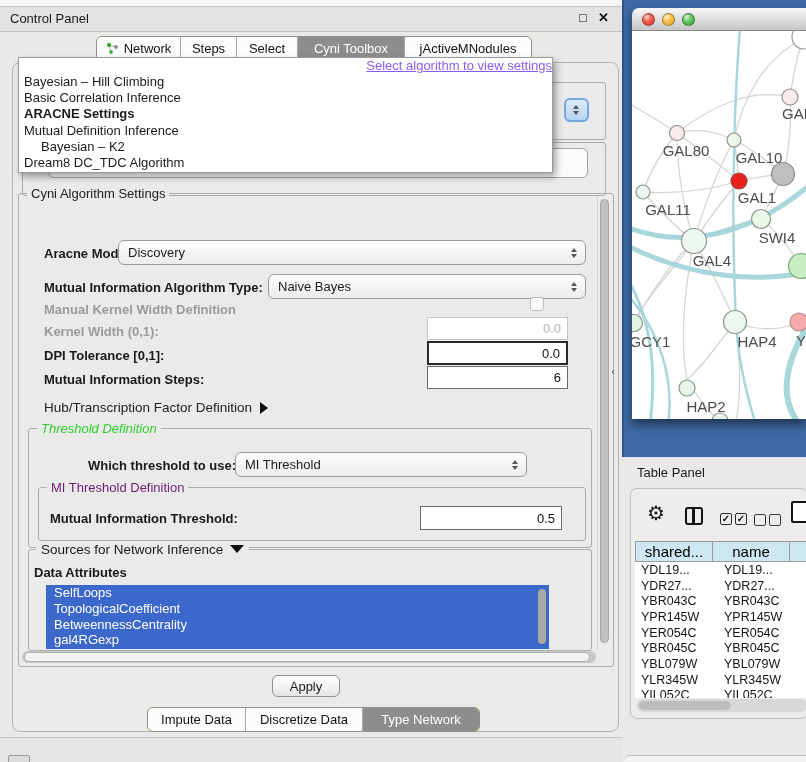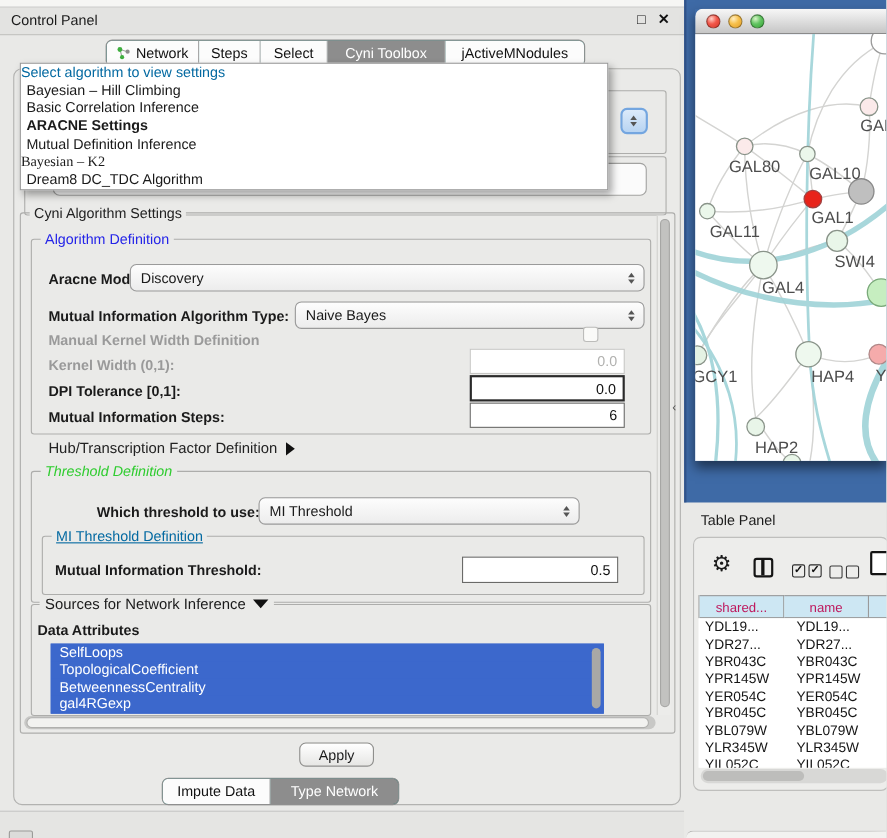--- a/index.html
+++ b/index.html
@@ -15,27 +15,27 @@
   .gtitle{position:absolute;top:-8px;left:8px;background:#eaeae8;padding:0 4px;font-size:13px;line-height:15px;white-space:nowrap;}
   
   .combo{position:absolute;background:linear-gradient(#fdfdfd,#ececec);border:1px solid #9a9a9a;border-radius:6px;
          font-size:13px;display:flex;align-items:center;padding-left:9px;box-sizing:border-box;}
   .stepper{position:absolute;right:8px;top:50%;transform:translateY(-50%);display:flex;flex-direction:column;align-items:center;}
   .tri-up{width:0;height:0;border-left:3.5px solid transparent;border-right:3.5px solid transparent;border-bottom:4.5px solid #555;margin-bottom:2px;}
   .tri-dn{width:0;height:0;border-left:3.5px solid transparent;border-right:3.5px solid transparent;border-top:4.5px solid #555;}
   
   .tf{position:absolute;background:#fff;box-sizing:border-box;font-size:13px;text-align:right;padding:0 6px;display:flex;align-items:center;justify-content:flex-end;}
   
-  .seg{position:absolute;display:flex;height:23px;border:1px solid #8f8f8f;border-radius:6px;overflow:hidden;background:#0f766e;}
+  .seg{position:absolute;display:flex;height:23px;border:1px solid #8f8f8f;border-radius:6px;overflow:hidden;background:#fde047;}
   .seg .tab{display:flex;align-items:center;justify-content:center;font-size:13px;border-right:1px solid #a8a8a8;background:#fcfcfc;color:#111;box-sizing:border-box;}
   .seg .tab:last-child{border-right:none;}
   .seg .tab.sel{background:#8d8d8d;color:#fff;}
   .listrow{height:15.8px;line-height:15.8px;font-size:13px;color:#fff;background:#3c68cc;padding-left:8px;}
   .hdrcell{box-sizing:border-box;background:#cde7f3;border-top:1px solid #9a9a9a;border-bottom:1px solid #9a9a9a;border-right:1px solid #9a9a9a;
-           font-size:12px;display:flex;align-items:center;justify-content:center;height:21px;color:#be185d;}
+           font-size:15px;display:flex;align-items:center;justify-content:center;height:21px;color:#000000;}
   .trow td{font-size:12.5px;height:15.7px;padding:0 0 0 6px;white-space:nowrap;overflow:hidden;color:#141414;}
   .cbx{position:absolute;width:10px;height:10px;border:1.6px solid #2a2a2a;border-radius:2px;font-size:10px;line-height:9px;text-align:center;color:#111;font-weight:bold;}
   .light{position:absolute;width:13px;height:13px;border-radius:50%;border:1px solid rgba(0,0,0,.35);box-sizing:border-box;}
 </style>
 </head>
 <body>
 
 <div id="root">
 
   <div class="abs" style="left:0;top:0;width:622px;height:6px;background:#f6f6f4;border-bottom:1px solid #c4c4c2;"></div>
@@ -79,40 +79,37 @@
         <span class="tri-up"></span>
         <span class="tri-dn"></span>
       </span>
   </div>
   <div class="gbox" style="left:22px;top:142px;width:582px;height:52px;"></div>
   <div class="abs" style="left:48px;top:148px;width:540px;height:30px;background:#fbfbfb;border:1px solid #a2a2a0;border-radius:6px;box-sizing:border-box;font-size:13px;color:#9a9a9a;line-height:28px;padding-left:9px;overflow:hidden;">
     <span>gal-filtered sif default node</span>
   </div>
 
   <div class="abs" style="left:18px;top:57px;width:533px;height:114px;background:#ffffff;border:1px solid #9a9a9a;box-shadow:3px 4px 7px rgba(0,0,0,0.35);z-index:5;">
-    <div style="height:16px;line-height:16px;text-align:left;color:#0369a1;font-size:13px;">Select algorithm to view settings</div>
+    <div style="height:16px;line-height:16px;text-align:right;color:#8b5cf6;font-size:13px;text-decoration:underline;">Select algorithm to view settings</div>
     <div class="f13" style="height:16.2px;line-height:16.2px;padding-left:5px;">Bayesian – Hill Climbing</div>
     <div class="f13" style="height:16.2px;line-height:16.2px;padding-left:5px;">Basic Correlation Inference</div>
     <div class="f13 b" style="height:16.2px;line-height:16.2px;padding-left:5px;">ARACNE Settings</div>
     <div class="f13" style="height:16.2px;line-height:16.2px;padding-left:5px;">Mutual Definition Inference</div>
-    <div class="f13" style="height:16.2px;line-height:16.2px;padding-left:0;font-family:Liberation Serif, serif;">Bayesian – K2</div>
+    <div class="f13" style="height:16.2px;line-height:16.2px;padding-left:22px;">Bayesian – K2</div>
     <div class="f13" style="height:16.2px;line-height:16.2px;padding-left:5px;">Dream8 DC_TDC Algorithm</div>
   </div>
 
   <div class="gbox" style="left:18px;top:193px;width:594px;height:472px;">
     <span class="gtitle" style="color:#222;">Cyni Algorithm Settings</span>
   </div>
 
   <div class="abs" style="left:597px;top:196px;width:13px;height:454px;background:#ececea;border-left:1px solid #d0d0ce;box-sizing:border-box;">
     <div style="position:absolute;left:2px;top:3px;width:9px;height:444px;background:#c2c2c0;border:1px solid #a6a6a4;border-radius:5px;box-sizing:border-box;"></div>
   </div>
 
-  <div class="gbox" style="left:28px;top:217px;width:562px;height:176px;">
-    <span class="gtitle" style="color:#2424e8;">Algorithm Definition</span>
-  </div>
 
   <span class="abs f13 b" style="left:44px;top:246px;">Aracne Mode:</span>
   <div class="combo" style="left:118px;top:240px;width:468px;height:25px;">
     <span>Discovery</span>
     <span class="stepper">
         <span class="tri-up"></span>
         <span class="tri-dn"></span>
       </span>
   </div>
 
@@ -155,21 +152,21 @@
   <span class="abs f13 b" style="left:88px;top:458px;">Which threshold to use:</span>
   <div class="combo" style="left:235px;top:452px;width:292px;height:25px;">
     <span>MI Threshold</span>
     <span class="stepper">
         <span class="tri-up"></span>
         <span class="tri-dn"></span>
       </span>
   </div>
 
   <div class="gbox" style="left:38px;top:487px;width:546px;height:52px;">
-    <span class="gtitle" style="color:#0369a1;text-decoration:underline;">MI Threshold Definition</span>
+    <span class="gtitle" style="color:#701a75;">MI Threshold Definition</span>
   </div>
   <span class="abs f13 b" style="left:50px;top:511px;">Mutual Information Threshold:</span>
   <div class="tf" style="left:420px;top:506px;width:142px;height:24px;border:1px solid #6a6a68;color:#111;">
     <span>0.5</span>
   </div>
 
   <div class="gbox" style="left:28px;top:549px;width:562px;height:100px;"></div>
   <div class="abs" style="left:36px;top:541px;background:#eaeae8;padding:0 5px;display:flex;align-items:center;height:16px;">
     <span style="font-size:13.5px;">Sources for Network Inference</span>
     <span style="margin-left:7px;width:0;height:0;border-left:7px solid transparent;border-right:7px solid transparent;border-top:8px solid #111;"></span>
@@ -188,20 +185,23 @@
     <div style="position:absolute;left:2px;top:1px;width:566px;height:10px;background:#f2f2f0;border:1px solid #b0b0ae;border-radius:5px;box-sizing:border-box;"></div>
   </div>
 
   <div class="abs" style="left:272px;top:675px;width:68px;height:22px;background:linear-gradient(#ffffff,#e6e6e4);border:1px solid #8f8f8d;border-radius:6px;box-sizing:border-box;display:flex;align-items:center;justify-content:center;font-size:13px;">
     <span>Apply</span>
   </div>
 
   <div class="seg" style="left:147px;top:707px;">
     <div class="tab" style="width:98px;">
         <span>Impute Data</span>
+      </div>
+    <div class="tab" style="width:117px;">
+        <span>Discretize Data</span>
       </div>
     <div class="tab sel" style="width:116px;">
         <span>Type Network</span>
       </div>
   </div>
 
   <div class="abs" style="left:0;top:737px;width:622px;height:25px;background:#e5e5e3;border-top:1px solid #c8c8c6;"></div>
   <div class="abs" style="left:8px;top:755px;width:20px;height:12px;border:1px solid #9a9a98;background:#dcdcda;border-radius:2px;"></div>
 
   <div class="abs" style="left:607px;top:364px;width:12px;height:14px;font-size:11px;color:#555;line-height:14px;text-align:center;">‹</div>

